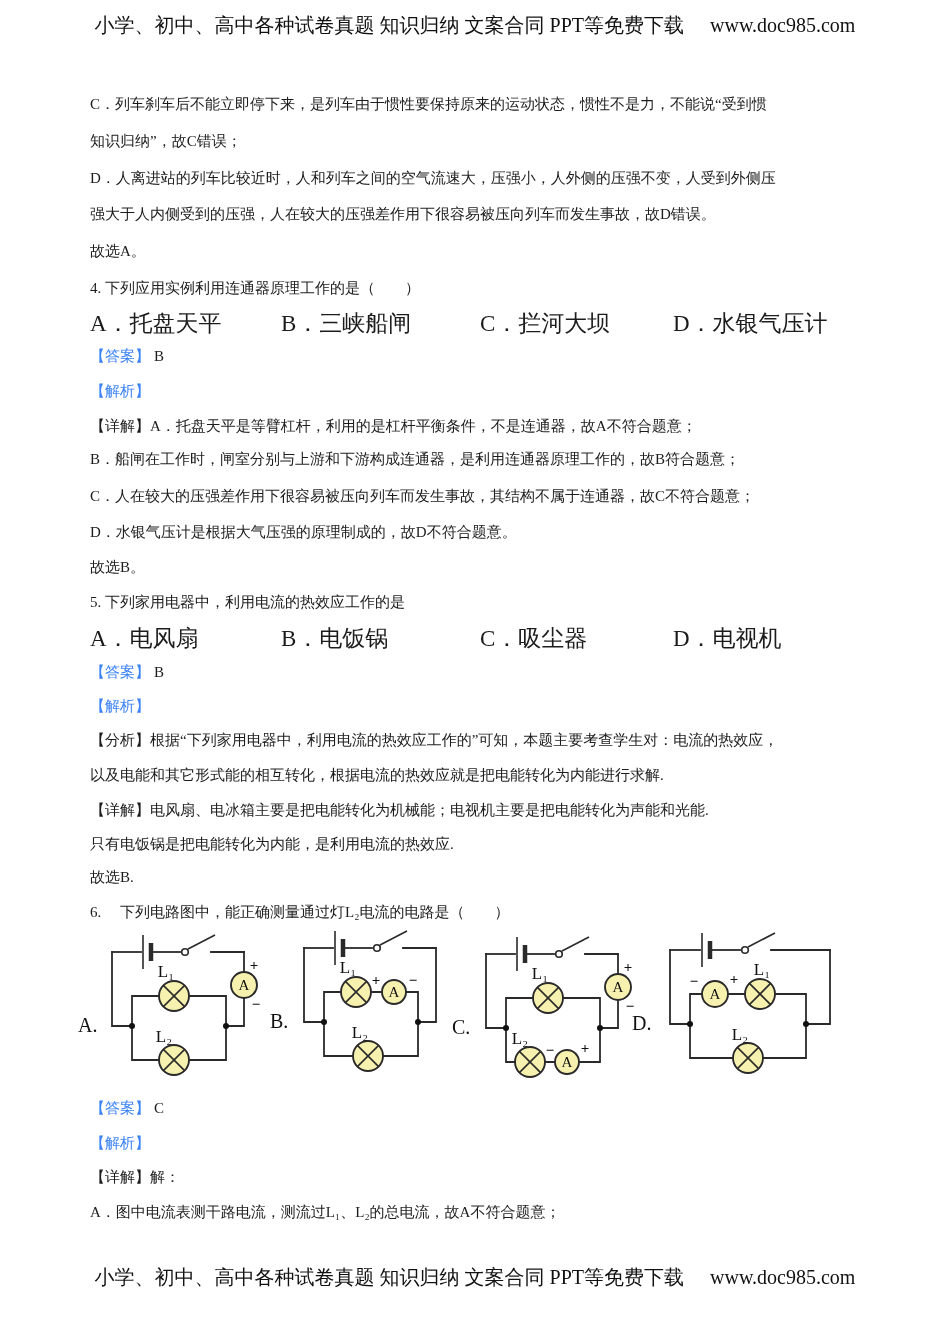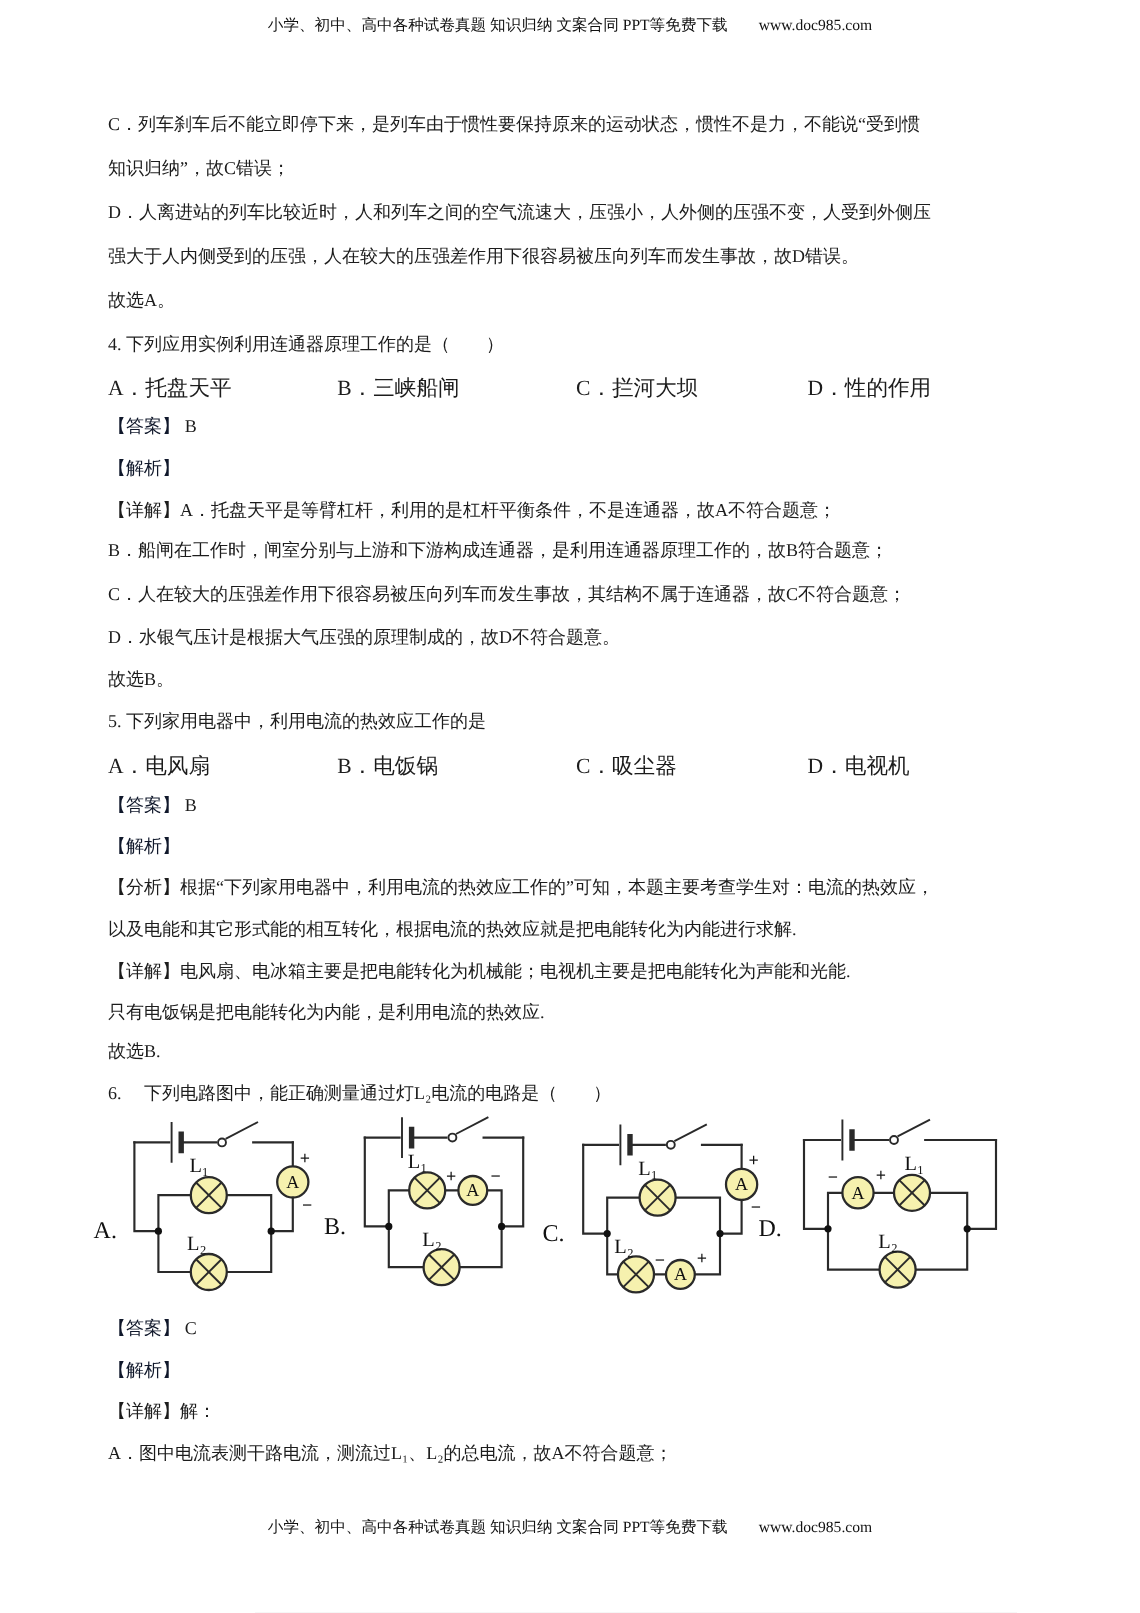--- a/index.html
+++ b/index.html
@@ -7,31 +7,31 @@
     position:relative;
     width:950px;height:1344px;
     margin:0 auto;
     background:#ffffff;
     font-family:"Liberation Serif","DejaVu Serif",serif;
     color:#1c1c1c;
     overflow:hidden;
   }
   .hdr{
     position:absolute;left:0;top:12px;width:950px;
-    text-align:center;font-size:13px;color:#111;white-space:pre;
+    text-align:center;font-size:20px;color:#111;white-space:pre;
   }
   .hdr .url{margin-left:26px;}
   .ftr{top:1264px;}
   .line{
     position:absolute;left:90px;width:820px;height:25px;
     font-size:15px;line-height:23px;white-space:pre;
   }
-  .blue{color:#0f172a;}
+  .blue{color:#3b82f6;}
   .ansv{margin-left:4px;}
-  .options{position:absolute;left:90px;width:820px;height:25px;font-size:18px;line-height:23px;}
+  .options{position:absolute;left:90px;width:820px;height:25px;font-size:23px;line-height:23px;}
   .opt{position:absolute;top:0;white-space:pre;}
   .o1{left:0;} .o2{left:191px;} .o3{left:390px;} .o4{left:583px;}
   .circuit{position:absolute;}
   .wire{stroke:#2a2a2a;stroke-width:1.8;fill:none;stroke-linecap:square;}
   .thin{stroke:#2a2a2a;stroke-width:1.6;}
   .thick{stroke:#2a2a2a;stroke-width:4.5;}
   .comp{fill:#f6f1ae;stroke:#2a2a2a;stroke-width:1.9;}
   .dot{fill:#111;stroke:none;}
   .clabel{font-size:20px;fill:#111;}
   .llabel{font-size:17px;fill:#111;}
@@ -50,21 +50,21 @@
   <div class="line" style="top:130px">知识归纳”，故C错误；</div>
   <div class="line" style="top:167px">D．人离进站的列车比较近时，人和列车之间的空气流速大，压强小，人外侧的压强不变，人受到外侧压</div>
   <div class="line" style="top:203px">强大于人内侧受到的压强，人在较大的压强差作用下很容易被压向列车而发生事故，故D错误。</div>
   <div class="line" style="top:240px">故选A。</div>
 
   <div class="line" style="top:277px">4. 下列应用实例利用连通器原理工作的是（　　）</div>
   <div class="options" style="top:312px">
     <span class="opt o1">A．托盘天平</span>
     <span class="opt o2">B．三峡船闸</span>
     <span class="opt o3">C．拦河大坝</span>
-    <span class="opt o4">D．性的作用</span>
+    <span class="opt o4">D．水银气压计</span>
   </div>
   <div class="line" style="top:345px"><span class="blue">【答案】</span><span class="ansv">B</span></div>
   <div class="line" style="top:380px"><span class="blue">【解析】</span></div>
   <div class="line" style="top:415px">【详解】A．托盘天平是等臂杠杆，利用的是杠杆平衡条件，不是连通器，故A不符合题意；</div>
   <div class="line" style="top:448px">B．船闸在工作时，闸室分别与上游和下游构成连通器，是利用连通器原理工作的，故B符合题意；</div>
   <div class="line" style="top:485px">C．人在较大的压强差作用下很容易被压向列车而发生事故，其结构不属于连通器，故C不符合题意；</div>
   <div class="line" style="top:521px">D．水银气压计是根据大气压强的原理制成的，故D不符合题意。</div>
   <div class="line" style="top:556px">故选B。</div>
 
   <div class="line" style="top:591px">5. 下列家用电器中，利用电流的热效应工作的是</div>

